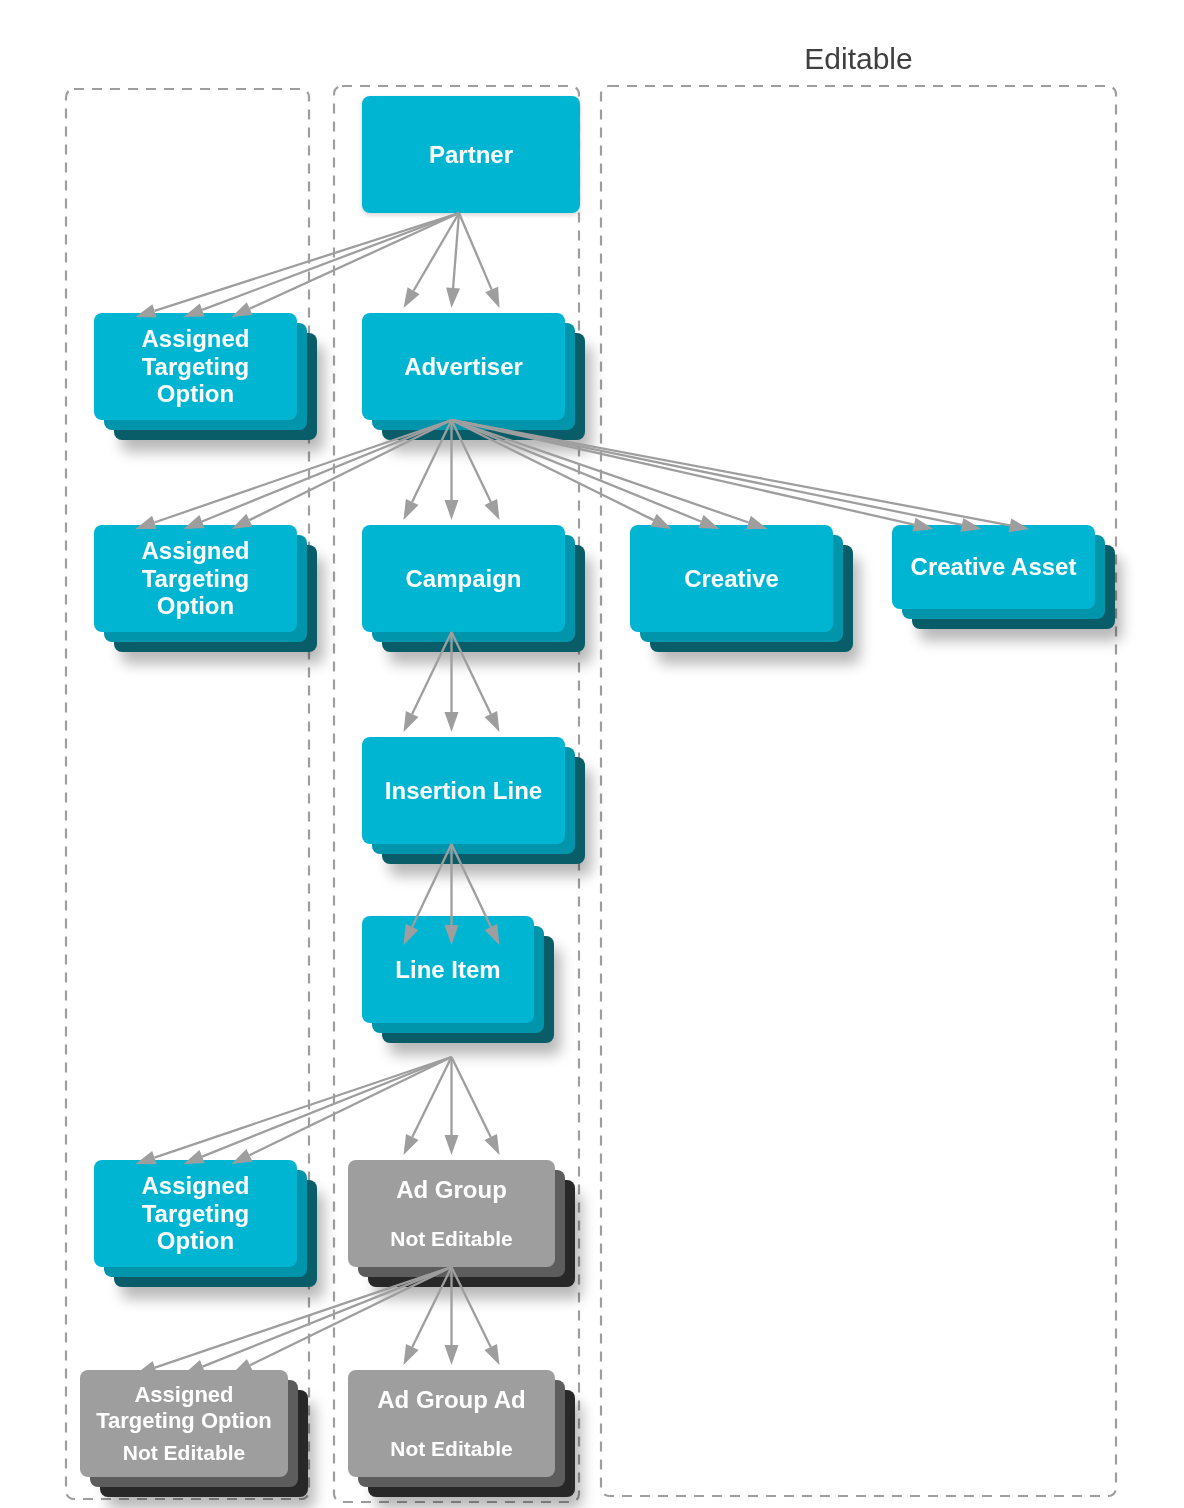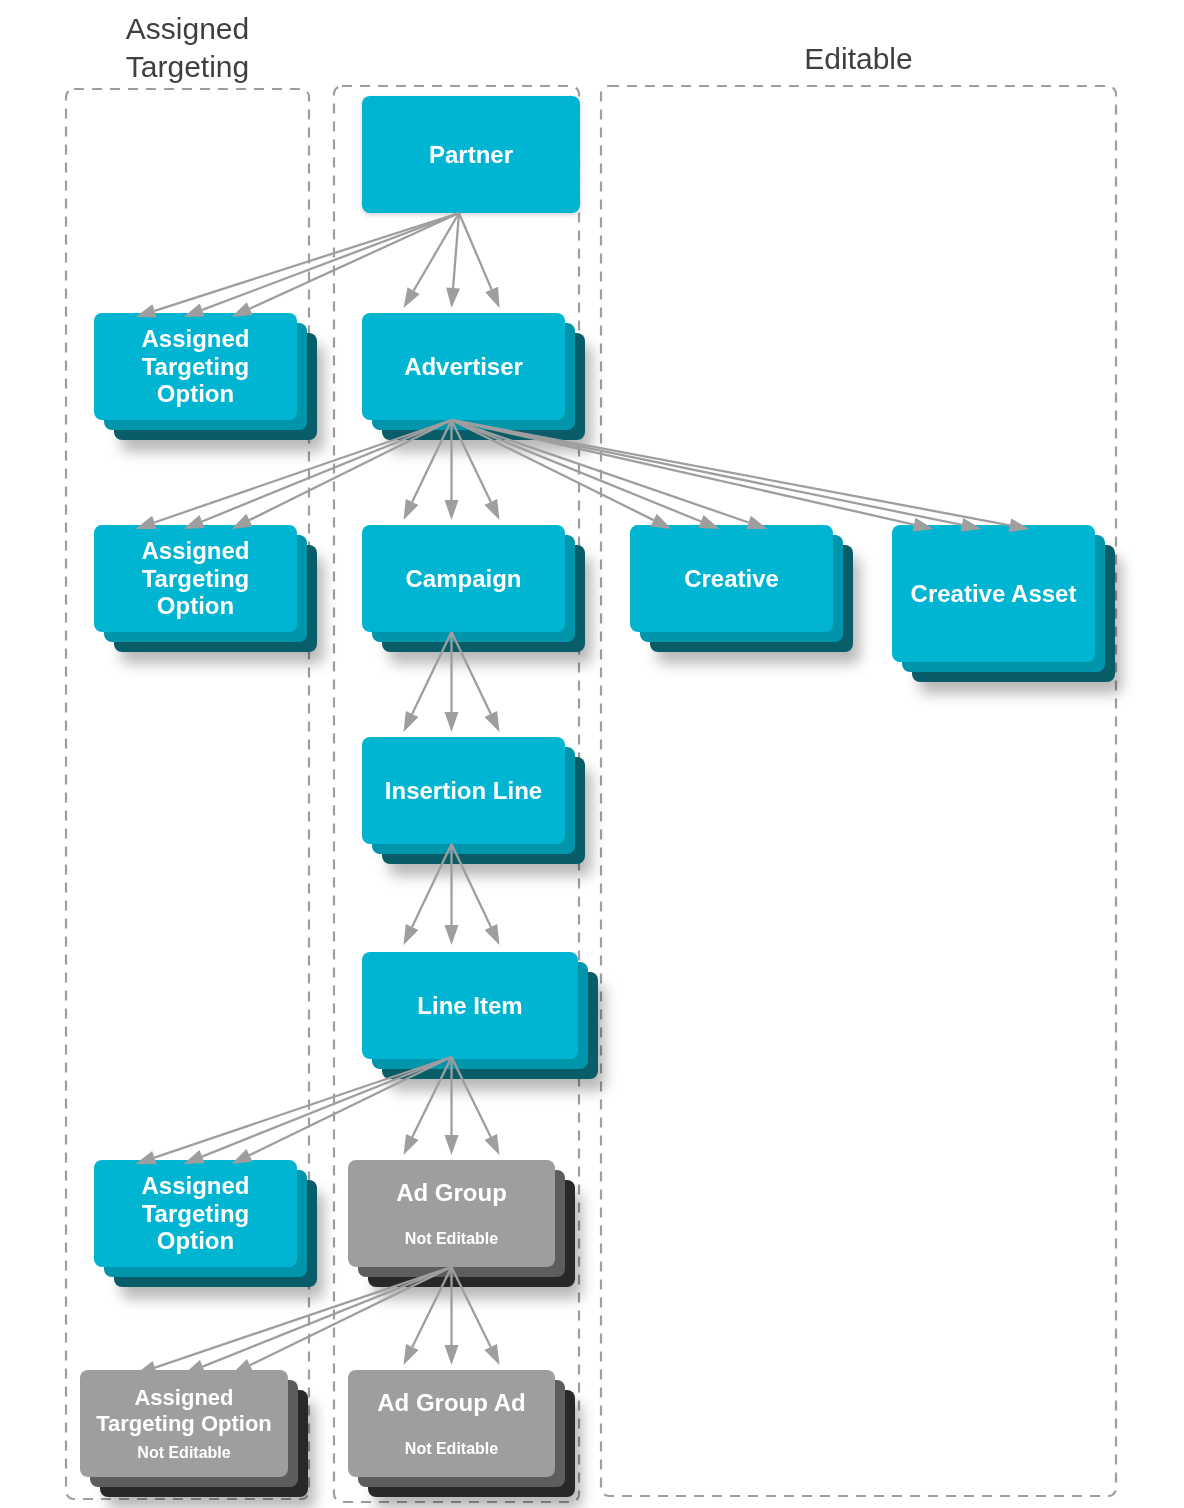--- a/index.html
+++ b/index.html
@@ -19,21 +19,21 @@
   .h-as { left:333px; top:36px; width:247px; }
   .h-cr { left:600px; top:40px; width:517px; }
 
   .node {
     position:absolute; border-radius:8px;
     display:flex; flex-direction:column; align-items:center; justify-content:center;
     text-align:center; color:var(--nodetext,#ffffff); font-weight:bold;
   }
   .node .label { font-size:24px; line-height:1.15; white-space:nowrap; }
   .node .label.wrap { white-space:normal; }
-  .node .sub { font-size:16px; }
+  .node .sub { font-size:21px; }
 
   .node.cyan { background:var(--cyan,#00b5d2);margin-left:12px; }
   .node.cyan.stacked {
     box-shadow: 10px 10px 0 var(--cyan2,#0095ab),
                 20px 20px 0 var(--cyan3,#095d68),
                 27px 32px 14px rgba(0,0,0,0.28);
   }
   .node.gray { background:var(--gray,#9e9e9e); }
   .node.gray.stacked {
     box-shadow: 10px 10px 0 var(--gray2,#5d5d5d),
@@ -45,21 +45,20 @@
 </head>
 <body style="background: rgb(255, 255, 255);">
 
 <div class="canvas">
   <svg class="layer" viewBox="0 0 1184 1508">
       <rect x="66" y="89" width="243" height="1410" rx="8" fill="none" stroke="#9e9e9e" stroke-width="2.2" stroke-dasharray="10 8"></rect>
       <rect x="334" y="86" width="245" height="1416" rx="8" fill="none" stroke="#9e9e9e" stroke-width="2.2" stroke-dasharray="10 8"></rect>
       <rect x="601" y="86" width="515" height="1410" rx="8" fill="none" stroke="#9e9e9e" stroke-width="2.2" stroke-dasharray="10 8"></rect>
     </svg>
 
-  <div class="col-header h-at">Assigned Targeting</div>
   <div class="col-header h-cr">Editable</div>
 
   <div>
       <div class="node cyan flat" style="left: 350px; top: 96px; width: 218px; height: 117px;">
         <div class="label">Partner</div>
       </div>
       <div class="node cyan stacked" style="left: 82px; top: 313px; width: 203px; height: 107px;">
         <div class="label wrap" style="max-width: 140px;">Assigned Targeting Option</div>
       </div>
       <div class="node cyan stacked" style="left: 350px; top: 313px; width: 203px; height: 107px;">
@@ -67,27 +66,27 @@
       </div>
       <div class="node cyan stacked" style="left: 82px; top: 525px; width: 203px; height: 107px;">
         <div class="label wrap" style="max-width: 140px;">Assigned Targeting Option</div>
       </div>
       <div class="node cyan stacked" style="left: 350px; top: 525px; width: 203px; height: 107px;">
         <div class="label">Campaign</div>
       </div>
       <div class="node cyan stacked" style="left: 618px; top: 525px; width: 203px; height: 107px;">
         <div class="label">Creative</div>
       </div>
-      <div class="node cyan stacked" style="left: 880px; top: 525px; width: 203px; height: 137px;">
+      <div class="node cyan stacked" style="left: 880px; top: 525px; width: 203px; height: 84px;">
         <div class="label">Creative Asset</div>
       </div>
       <div class="node cyan stacked" style="left: 350px; top: 737px; width: 203px; height: 107px;">
         <div class="label">Insertion Line</div>
       </div>
-      <div class="node cyan stacked" style="left: 350px; top: 952px; width: 216px; height: 107px;">
+      <div class="node cyan stacked" style="left: 350px; top: 916px; width: 172px; height: 107px;">
         <div class="label">Line Item</div>
       </div>
       <div class="node cyan stacked" style="left: 82px; top: 1160px; width: 203px; height: 107px;">
         <div class="label wrap" style="max-width: 140px;">Assigned Targeting Option</div>
       </div>
       <div class="node gray stacked" style="left: 348px; top: 1160px; width: 207px; height: 107px;">
         <div class="label">Ad Group</div>
         <div class="sub" style="margin-top: 24px;">Not Editable</div>
       </div>
       <div class="node gray stacked" style="left: 80px; top: 1370px; width: 208px; height: 107px;">

